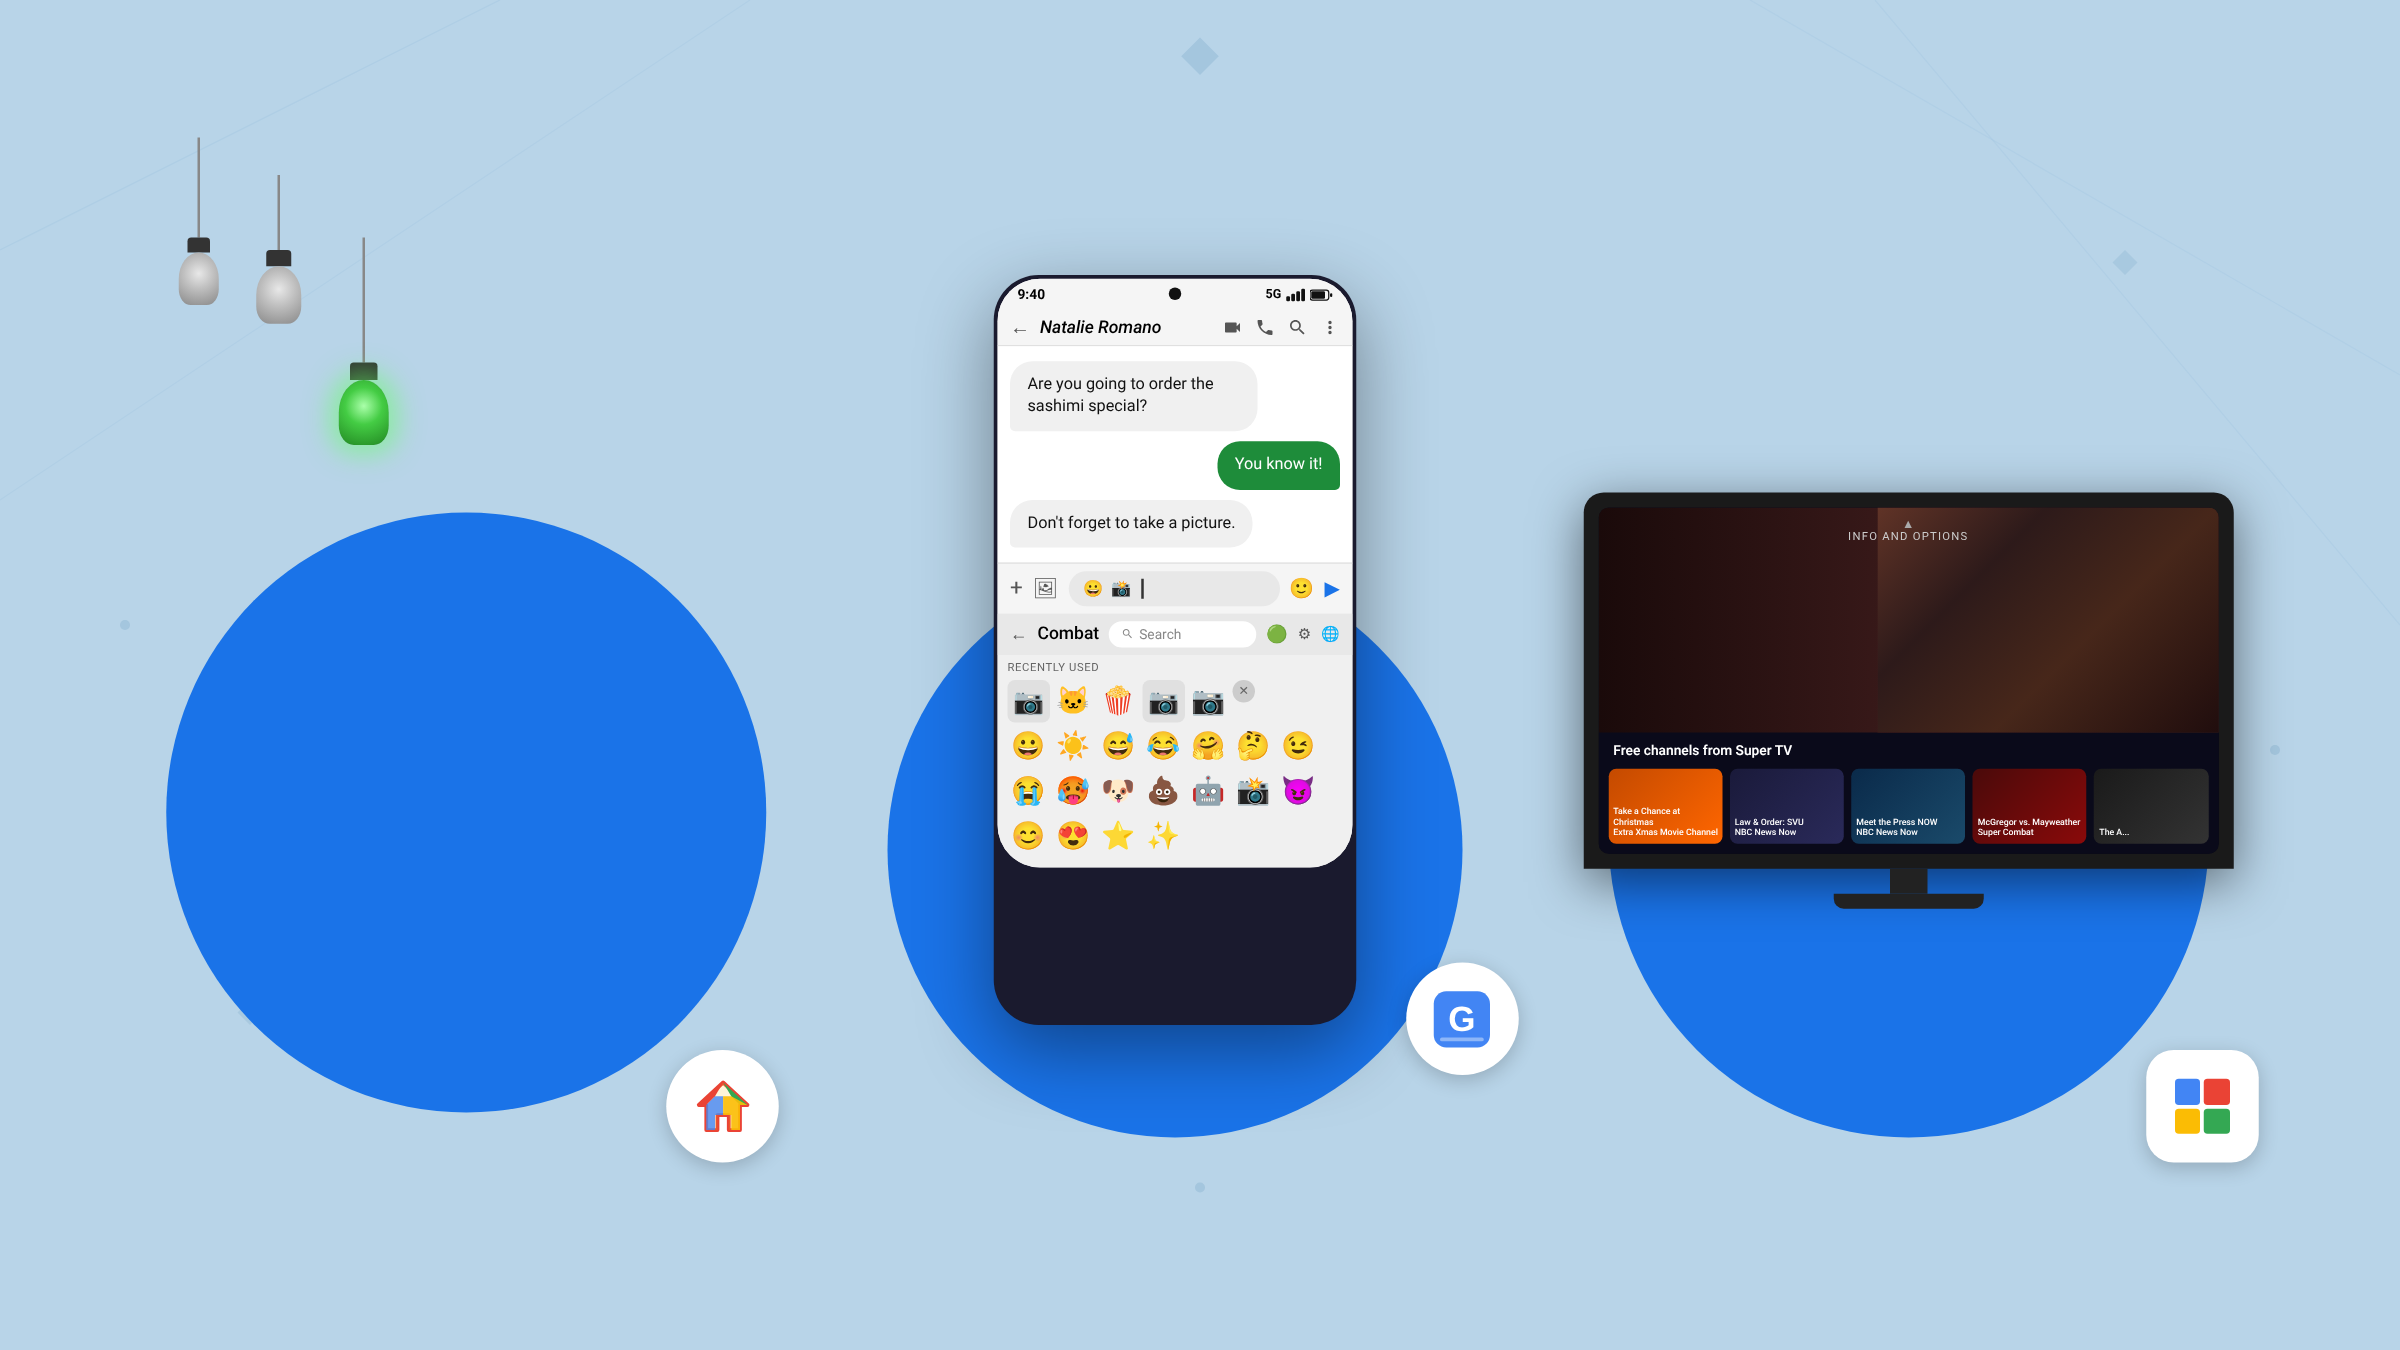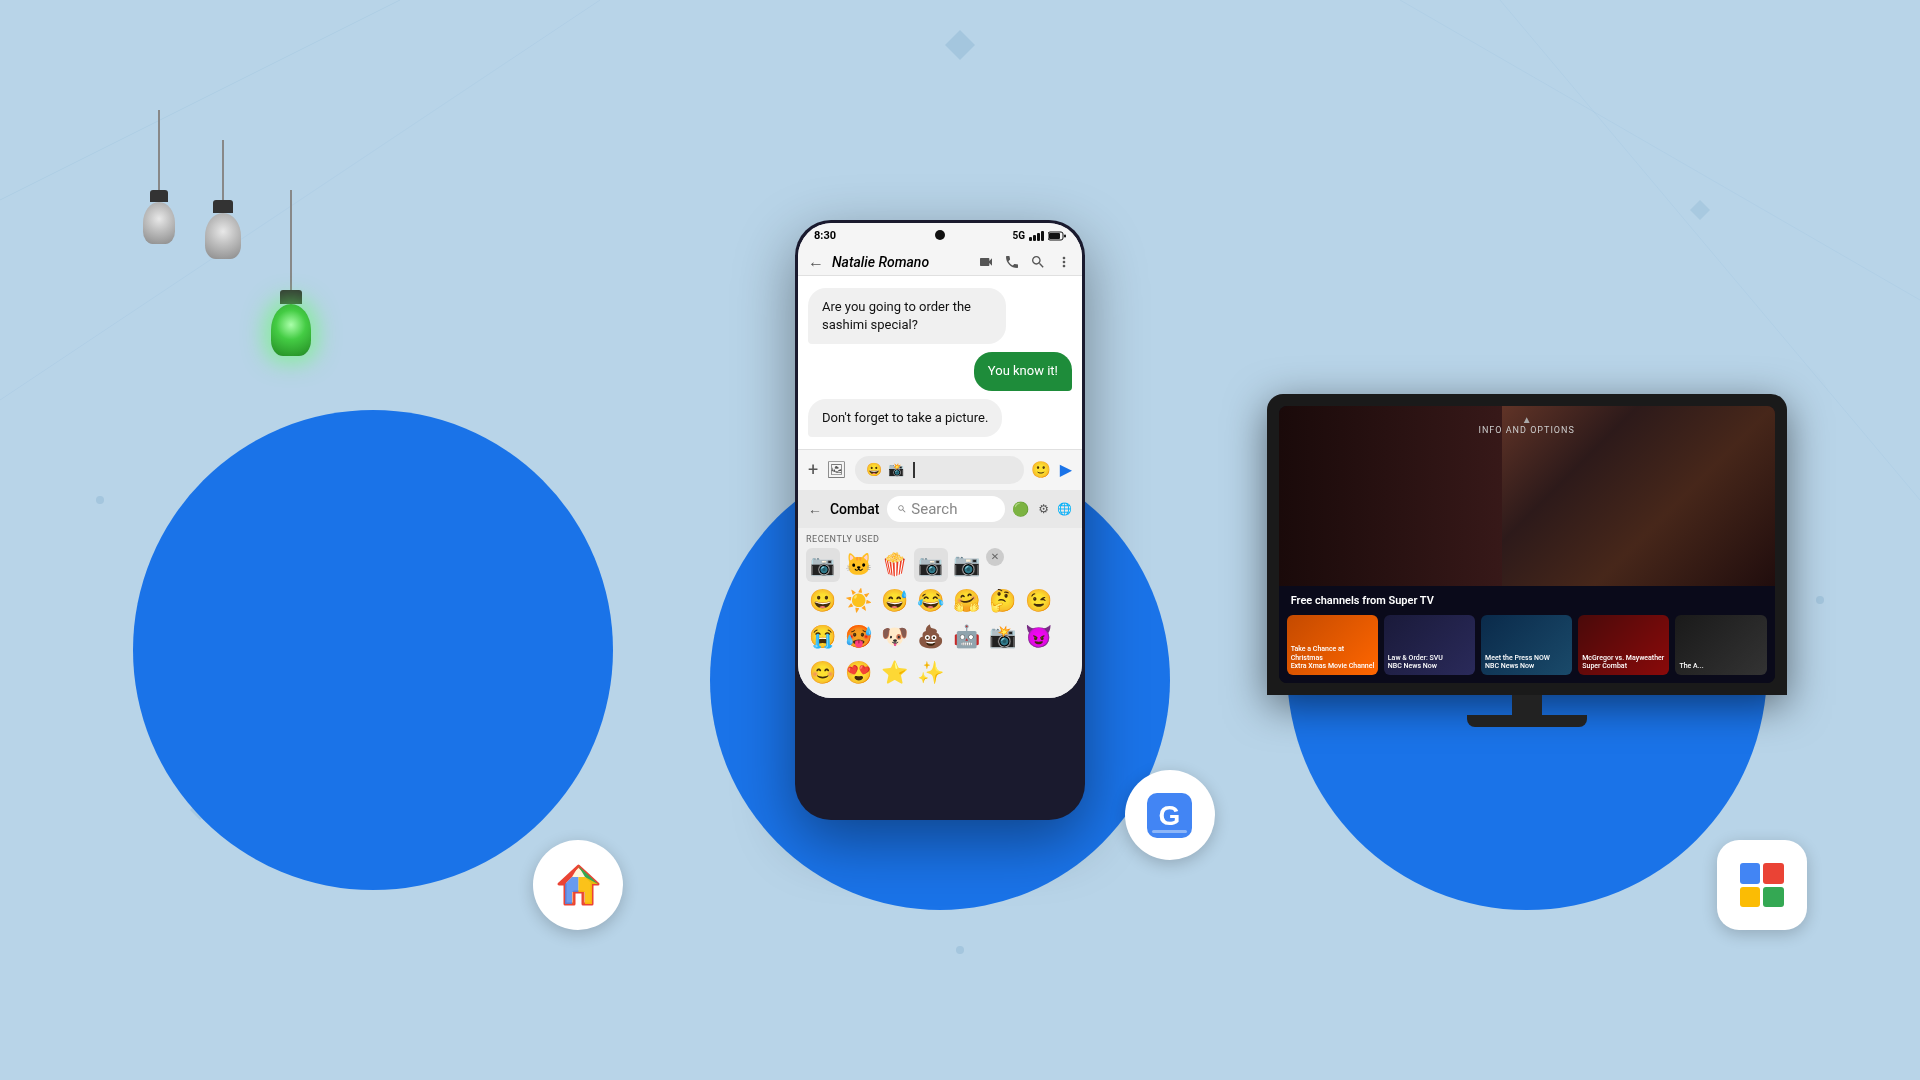--- a/index.html
+++ b/index.html
@@ -727,21 +727,21 @@
   </div>
 
   <div class="center-section">
     <div class="blue-circle-center"></div>
 
     <div class="phone-frame">
       <div class="phone-camera"></div>
       <div class="phone-inner">
 
         <div class="phone-status">
-          <span class="phone-status-time">8:30</span>
+          <span class="phone-status-time">9:40</span>
           <div class="status-right">
             <span style="font-size:10px;font-weight:700">5G</span>
             <div class="signal-bars">
               <div class="bar" style="height:4px"></div>
               <div class="bar" style="height:6px"></div>
               <div class="bar" style="height:8px"></div>
               <div class="bar" style="height:10px"></div>
             </div>
 
             <svg width="18" height="10" viewBox="0 0 18 10">
@@ -807,21 +807,21 @@
         <div class="emoji-keyboard">
 
           <div class="emoji-kb-header">
             <span style="font-size:14px;color:#555;">←</span>
             <span class="emoji-kb-title">Combat</span>
 
             <div class="emoji-search-box">
               <svg width="10" height="10" viewBox="0 0 24 24" fill="#888">
                 <path d="M15.5 14h-.79l-.28-.27C15.41 12.59 16 11.11 16 9.5 16 5.91 13.09 3 9.5 3S3 5.91 3 9.5 5.91 16 9.5 16c1.61 0 3.09-.59 4.23-1.57l.27.28v.79l5 4.99L20.49 19l-4.99-5zm-6 0C7.01 14 5 11.99 5 9.5S7.01 5 9.5 5 14 7.01 14 9.5 11.99 14 9.5 14z"></path>
               </svg>
-              <span style="color:#888;font-size:15px;">Search</span>
+              <span style="color:#888;font-size:11px;">Search</span>
             </div>
 
             <span style="font-size:14px;color:#1e8c3a;">🟢</span>
             <span style="font-size:12px;color:#555;">⚙</span>
             <span style="font-size:12px;color:#555;">🌐</span>
           </div>
 
           <div class="emoji-grid-section">
             <div class="emoji-section-label">RECENTLY USED</div>
 

